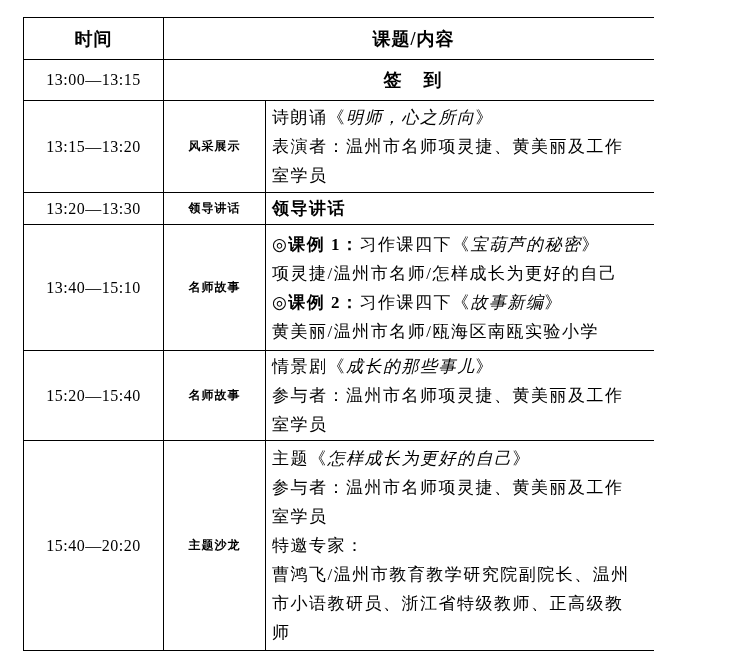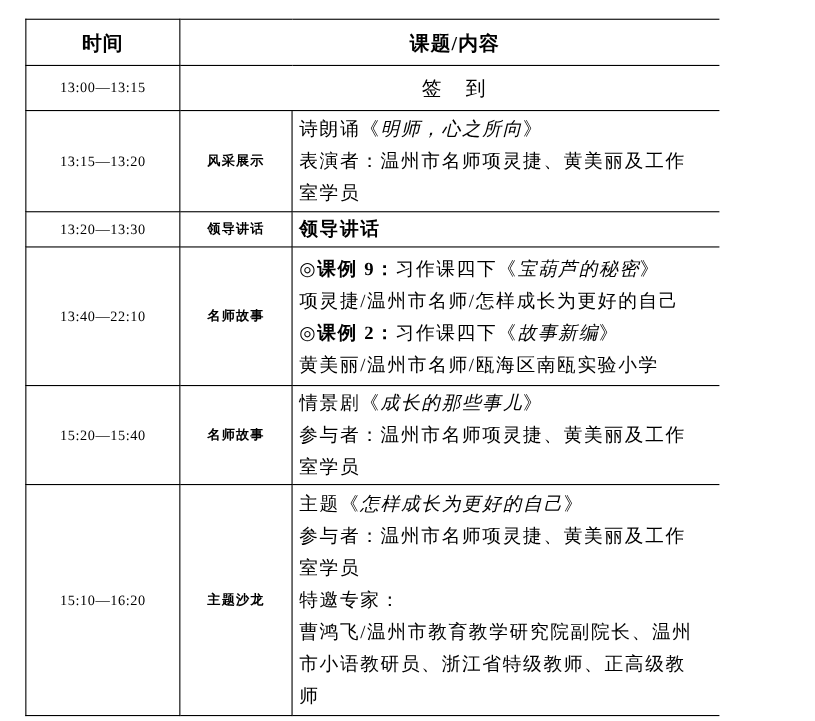--- a/index.html
+++ b/index.html
@@ -13,27 +13,27 @@
     border-collapse:collapse;table-layout:fixed;
   }
   .schedule td,.schedule th{
     border:1.5px solid #000;padding:0;vertical-align:middle;overflow:hidden;
     background:#fff;
   }
   .schedule th{
     font-weight:bold;font-size:18px;text-align:center;letter-spacing:1px;
   }
   td.time{
-    text-align:center;font-size:13px;letter-spacing:0.5px;white-space:nowrap;
+    text-align:center;font-size:16px;letter-spacing:0.5px;white-space:nowrap;
   }
   td.segname{
     text-align:center;font-weight:bold;font-size:12px;letter-spacing:1px;white-space:nowrap;
   }
   td.signin{
-    text-align:center;font-weight:normal;font-size:18px;letter-spacing:2px;white-space:nowrap;
+    text-align:center;font-weight:bold;font-size:18px;letter-spacing:2px;white-space:nowrap;
   }
   td.content{
     padding:1px 6px;font-size:17px;letter-spacing:1.5px;vertical-align:middle;
   }
   .cline{line-height:29px;white-space:nowrap;}
   .bold{font-weight:bold;}
   .kai{font-style:italic;}
   td.host{text-align:center;font-size:17px;}
   .vchar{line-height:43px;}
 </style>
@@ -73,40 +73,40 @@
           </td>
     </tr>
     <tr style="height:31px">
       <td class="time">13:20—13:30</td>
       <td class="segname">领导讲话</td>
       <td class="content">
             <div class="cline"><span class="bold">领导讲话</span></div>
           </td>
     </tr>
     <tr style="height:126px">
-      <td class="time">13:40—22:10</td>
+      <td class="time">13:40—15:10</td>
       <td class="segname">名师故事</td>
       <td class="content">
-            <div class="cline"><span class="bold">◎课例 9：</span><span>习作课四下《</span><span class="kai">宝葫芦的秘密</span><span>》</span></div>
+            <div class="cline"><span class="bold">◎课例 1：</span><span>习作课四下《</span><span class="kai">宝葫芦的秘密</span><span>》</span></div>
             <div class="cline"><span>项灵捷/温州市名师/怎样成长为更好的自己</span></div>
             <div class="cline"><span class="bold">◎课例 2：</span><span>习作课四下《</span><span class="kai">故事新编</span><span>》</span></div>
             <div class="cline"><span>黄美丽/温州市名师/瓯海区南瓯实验小学</span></div>
           </td>
     </tr>
     <tr style="height:86px">
       <td class="time">15:20—15:40</td>
       <td class="segname">名师故事</td>
       <td class="content">
             <div class="cline"><span>情景剧《</span><span class="kai">成长的那些事儿</span><span>》</span></div>
             <div class="cline"><span>参与者：温州市名师项灵捷、黄美丽及工作</span></div>
             <div class="cline"><span>室学员</span></div>
           </td>
     </tr>
     <tr style="height:210px">
-      <td class="time">15:10—16:20</td>
+      <td class="time">15:40—20:20</td>
       <td class="segname">主题沙龙</td>
       <td class="content">
             <div class="cline"><span>主题《</span><span class="kai">怎样成长为更好的自己</span><span>》</span></div>
             <div class="cline"><span>参与者：温州市名师项灵捷、黄美丽及工作</span></div>
             <div class="cline"><span>室学员</span></div>
             <div class="cline"><span>特邀专家：</span></div>
             <div class="cline"><span>曹鸿飞/温州市教育教学研究院副院长、温州</span></div>
             <div class="cline"><span>市小语教研员、浙江省特级教师、正高级教</span></div>
             <div class="cline"><span>师</span></div>
           </td>

